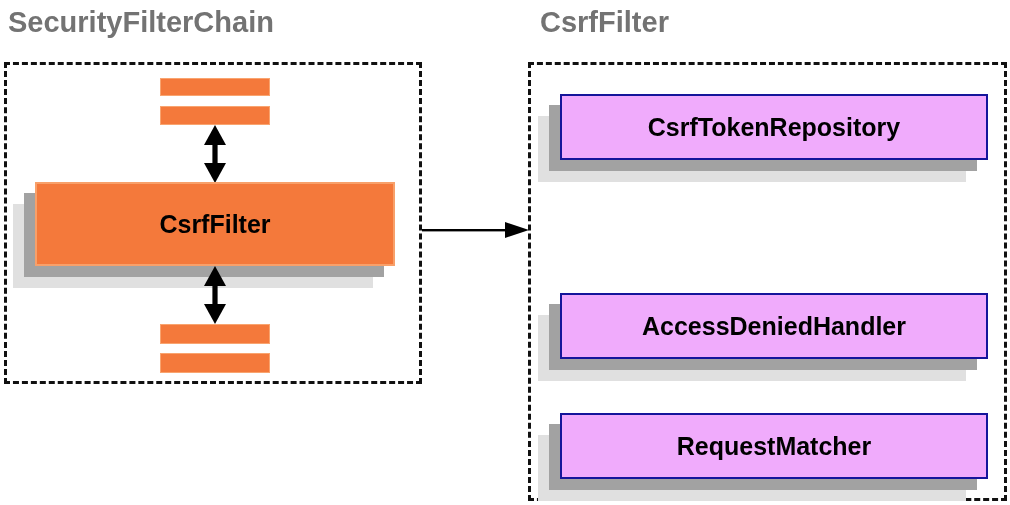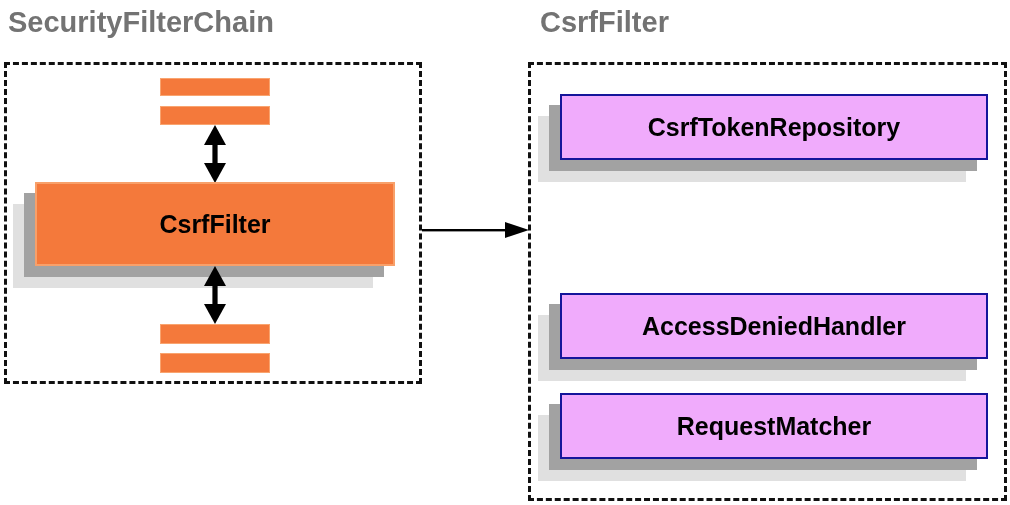--- a/index.html
+++ b/index.html
@@ -115,17 +115,17 @@
 
   <div class="blue-box" style="top:94px;">
     <span class="box-label">CsrfTokenRepository</span>
   </div>
 
 
   <div class="blue-box" style="top:293px;">
     <span class="box-label">AccessDeniedHandler</span>
   </div>
 
-  <div class="blue-box" style="top:393px;">
+  <div class="blue-box" style="top:413px;">
     <span class="box-label">RequestMatcher</span>
   </div>
 
 </div>
 
 </body></html>

